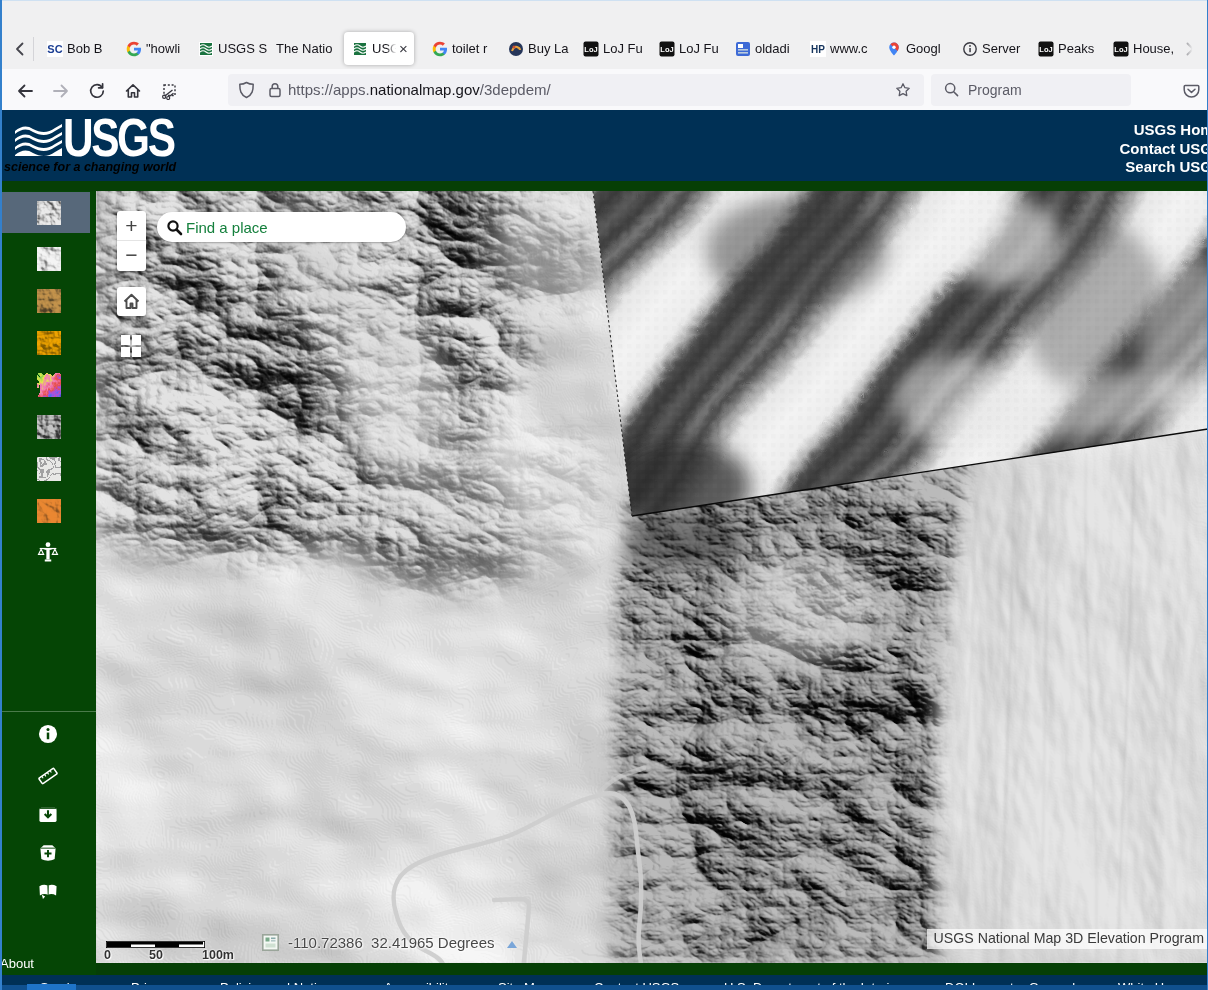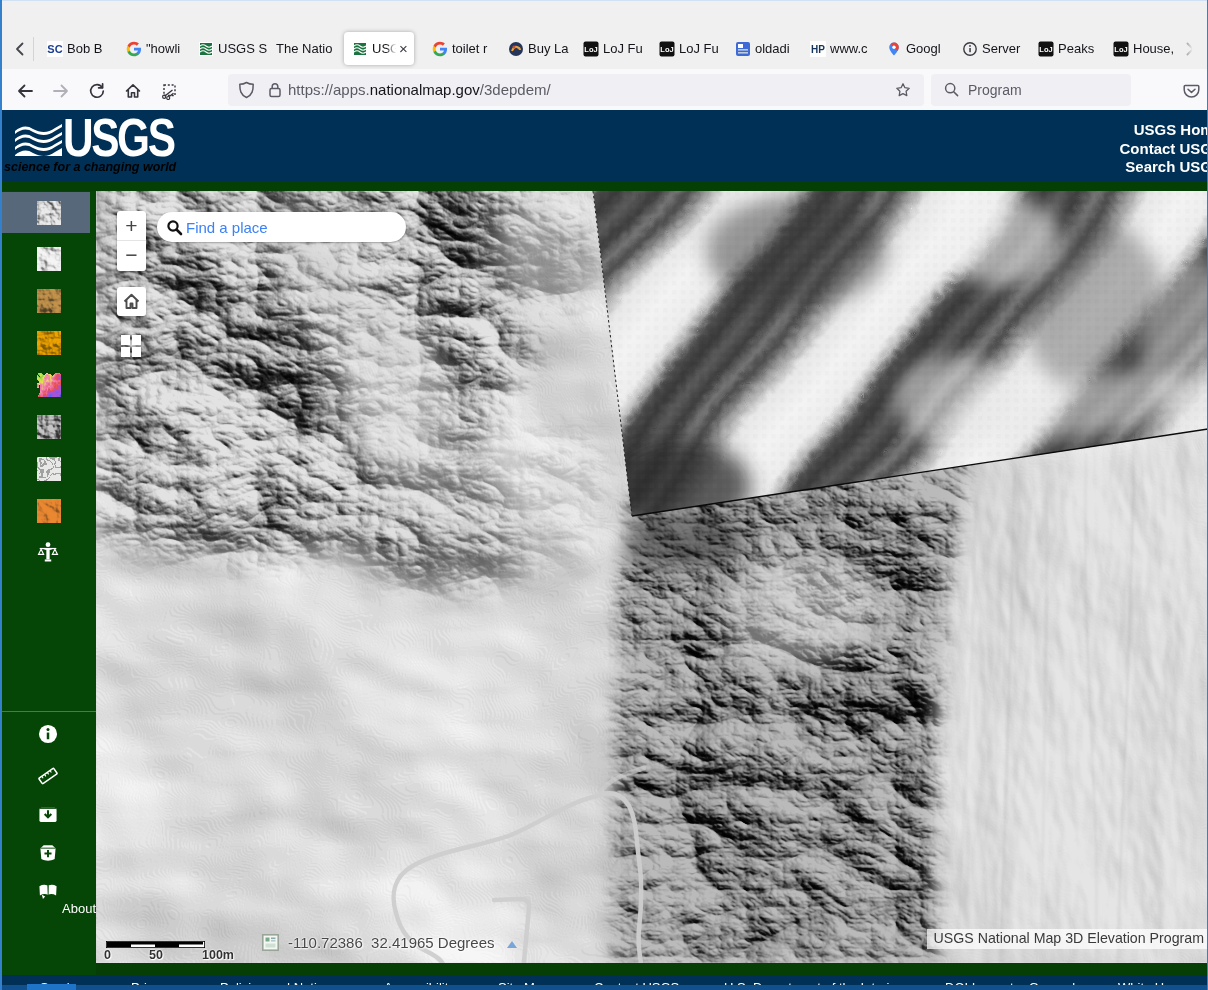--- a/index.html
+++ b/index.html
@@ -35,32 +35,32 @@
 #usgslinks { position:absolute; right:-14px; top:11px; text-align:right; color:#fff; font-weight:bold; font-size:15px; line-height:18.5px; }
 #logotext { position:absolute; left:63px; top:107px; color:#fff; font-weight:bold; font-size:53px; letter-spacing:-3px; transform:scaleX(.80); transform-origin:0 0; z-index:3;}
 #logosub { position:absolute; left:4px; top:160px; color:#000000; font-weight:bold; font-style:italic; font-size:12.5px; z-index:3; letter-spacing:0;}
 #greentop { position:absolute; left:0; top:181px; width:1208px; height:10px; background:#063f06; }
 
 #sidebar { position:absolute; left:0; top:191px; width:96px; height:784px; background:#054505; z-index:2;}
 #selrow { position:absolute; left:2px; top:1px; width:88px; height:41px; background:#57687a; }
 .thumb { position:absolute; left:37px; width:24px; height:24px; }
 #sdiv { position:absolute; left:0px; top:520px; width:96px; height:1px; background:#4a7a4a; }
 .sicon { position:absolute; left:38px; width:20px; height:20px; }
-#about { position:absolute; left:0; top:710px; width:96px; text-align:right; color:#fff; font-size:13px; }
+#about { position:absolute; left:0; top:765px; width:96px; text-align:left; color:#fff; font-size:13px; }
 
 #map { position:absolute; left:96px; top:191px; width:1112px; height:772px; background:#d6d6d6; overflow:hidden; z-index:1;}
 #terrain { position:absolute; left:0; top:0; }
 #zoomctl { position:absolute; left:21px; top:20px; width:29px; height:60px; background:#fff; border-radius:3px; box-shadow:0 1px 3px rgba(0,0,0,.35); z-index:10;}
 #zoomctl .plus { position:absolute; left:0; top:0; width:29px; height:30px; font-size:21px; font-weight:400; color:#444; text-align:center; line-height:29px; border-bottom:1px solid #e4e4e4;}
 #zoomctl .minus { position:absolute; left:0; top:30px; width:29px; height:30px; font-size:21px; font-weight:400; color:#444; text-align:center; line-height:27px;}
 #homectl { position:absolute; left:21px; top:96px; width:29px; height:29px; background:#fff; border-radius:3px; box-shadow:0 1px 3px rgba(0,0,0,.35); z-index:10;}
 #gridctl { position:absolute; left:25px; top:144px; width:21px; height:22px; z-index:10;}
 #gridctl div { position:absolute; width:9px; height:10px; background:#fff; box-shadow:0 0 2px rgba(0,0,0,.4);}
 #findbox { position:absolute; left:61px; top:21px; width:249px; height:30px; background:#fff; border-radius:15px; box-shadow:0 1px 2px rgba(0,0,0,.3); z-index:10; }
-#findbox .ph { position:absolute; left:29px; top:7px; color:#3b82f6; font-size:15px; }
+#findbox .ph { position:absolute; left:29px; top:7px; color:#15803d; font-size:15px; }
 #scalebar { position:absolute; left:10px; top:750px; z-index:10; } #scalebar svg { display:block; }
 #scalelabels { position:absolute; left:0; top:757px; width:240px; height:14px; z-index:10; font-size:12.5px; font-weight:bold; color:#323232; text-shadow:0 0 2px #fff,0 0 2px #fff,1px 1px 1px #fff; }
 #scalelabels span { position:absolute; }
 #coords { position:absolute; left:166px; top:743px; z-index:10; font-size:15px; color:#484848; text-shadow:0 0 2px #fff,0 0 2px #fff,1px 1px 2px #fff; }
 #coords .tri { display:inline-block; width:0; height:0; border-left:5.5px solid transparent; border-right:5.5px solid transparent; border-bottom:7px solid #79a5d8; margin-left:12px; }
 #attrib { position:absolute; right:0; top:738px; z-index:10; background:rgba(255,255,255,.72); color:#3a3a3a; font-size:14.2px; padding:1px 4px 3px 7px; }
 #greenbot { position:absolute; left:96px; top:963px; width:1112px; height:12px; background:#063f06; z-index:2;}
 #footer { position:absolute; left:0; top:975px; width:1208px; height:15px; background:#003055; color:#fff; font-size:13px; z-index:3;}
 #footer span { position:absolute; top:5px; }
 #footrow2 { position:absolute; left:0; top:985px; width:1208px; height:5px; background:#10508d; z-index:4;}

